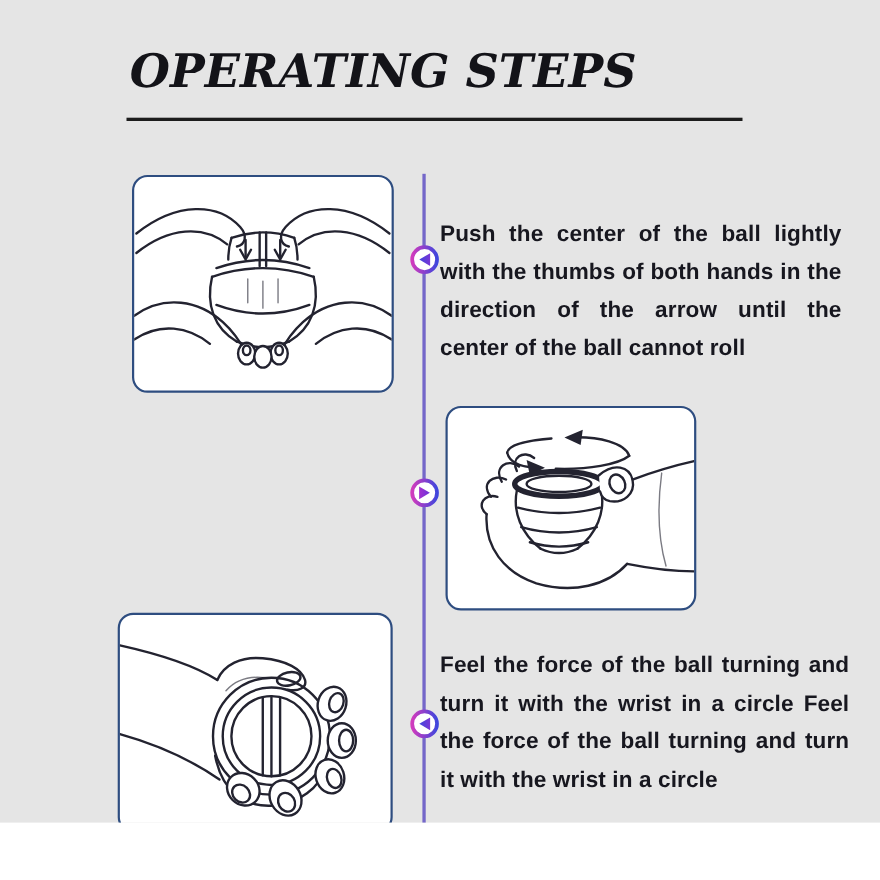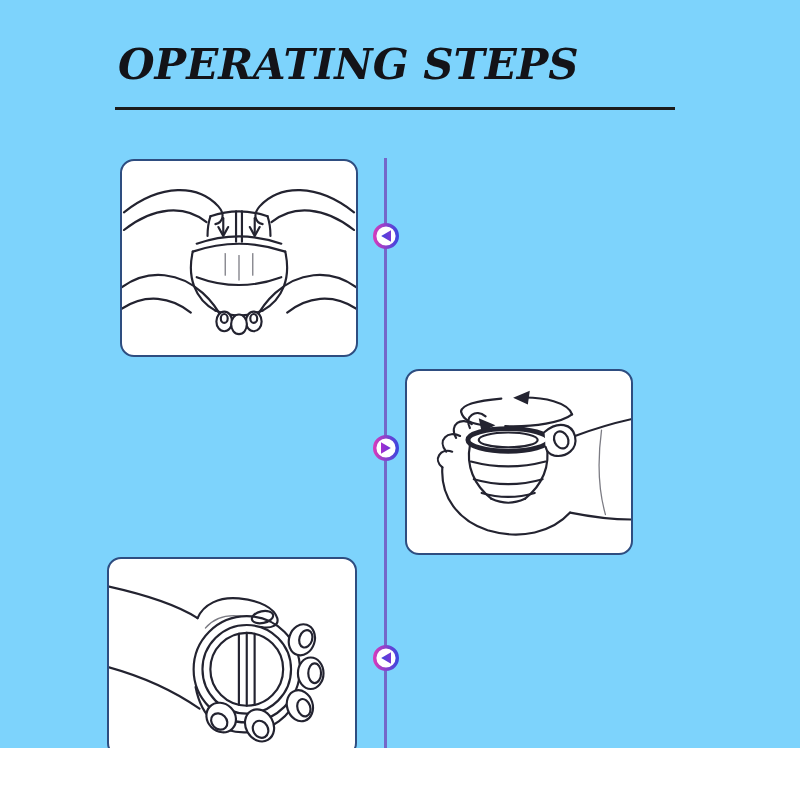--- a/index.html
+++ b/index.html
@@ -1,17 +1,17 @@
 <!DOCTYPE html>
 <html><head>
 <meta charset="utf-8">
 <style>
   html,body{margin:0;padding:0;background:#fff;}
   .canvas{
-    position:relative;width:800px;height:748px;background:#7dd3fc;
+    position:relative;width:800px;height:748px;background:#e5e5e5;
     font-family:"Liberation Sans",sans-serif;overflow:hidden;
   }
   .title{
     position:absolute;left:118px;top:40px;
     font-family:"DejaVu Serif",serif;font-style:italic;font-weight:bold;
     font-size:42px;letter-spacing:0px;color:#131318;white-space:nowrap;
   }
   .title-rule{
     position:absolute;left:115px;top:107px;width:560px;height:2.5px;
     background:#1c1c1c;
@@ -144,20 +144,21 @@
       <path class="ink" d="M 238 150 C 214 134 188 138 168 154"></path>
 
       <ellipse class="white-fill ink" cx="104" cy="163" rx="8" ry="10" stroke-width="2"></ellipse>
       <ellipse class="white-fill ink" cx="134" cy="163" rx="8" ry="10" stroke-width="2"></ellipse>
       <ellipse class="white-fill ink" cx="119" cy="166" rx="8" ry="10" stroke-width="2"></ellipse>
       <ellipse class="ink" cx="104" cy="160" rx="3.5" ry="4.5" stroke-width="1.4"></ellipse>
       <ellipse class="ink" cx="134" cy="160" rx="3.5" ry="4.5" stroke-width="1.4"></ellipse>
     </svg>
   </div>
 
+  <div class="step-text t1">Push the center of the ball lightly with the thumbs of both hands in the direction of the arrow until the center of the ball cannot roll</div>
 
 
   <div class="illus-box box2">
     <svg viewBox="0 0 228 185">
 
       <path class="ink" d="M 168 44 C 164 32 140 26 114 27"></path>
       <polygon class="ink-fill" points="108,27 125,20 123,34"></polygon>
       <path class="ink" d="M 96 28 C 72 30 56 34 55 41"></path>
       <path class="ink" d="M 55 41 C 57 50 66 54 80 55"></path>
       <polygon class="ink-fill" points="90,55 73,48 76,62"></polygon>
@@ -211,14 +212,15 @@
       <ellipse class="ink" cx="209" cy="116" rx="6.5" ry="10" stroke-width="1.5"></ellipse>
       <ellipse class="white-fill ink" cx="194" cy="149" rx="13" ry="16" transform="rotate(-18 194 149)"></ellipse>
       <ellipse class="ink" cx="198" cy="151" rx="6.5" ry="9" stroke-width="1.5" transform="rotate(-18 198 151)"></ellipse>
       <ellipse class="white-fill ink" cx="153" cy="169" rx="14" ry="17" transform="rotate(-30 153 169)"></ellipse>
       <ellipse class="ink" cx="154" cy="173" rx="7.5" ry="9" stroke-width="1.5" transform="rotate(-30 154 173)"></ellipse>
       <ellipse class="white-fill ink" cx="114" cy="161" rx="14" ry="16" transform="rotate(-45 114 161)"></ellipse>
       <ellipse class="ink" cx="112" cy="165" rx="7.5" ry="9" stroke-width="1.5" transform="rotate(-45 112 165)"></ellipse>
     </svg>
   </div>
 
+  <div class="step-text t3">Feel the force of the ball turning and turn it with the wrist in a circle Feel the force of the ball turning and turn it with the wrist in a circle</div>
 
 </div>
 
 </body></html>

